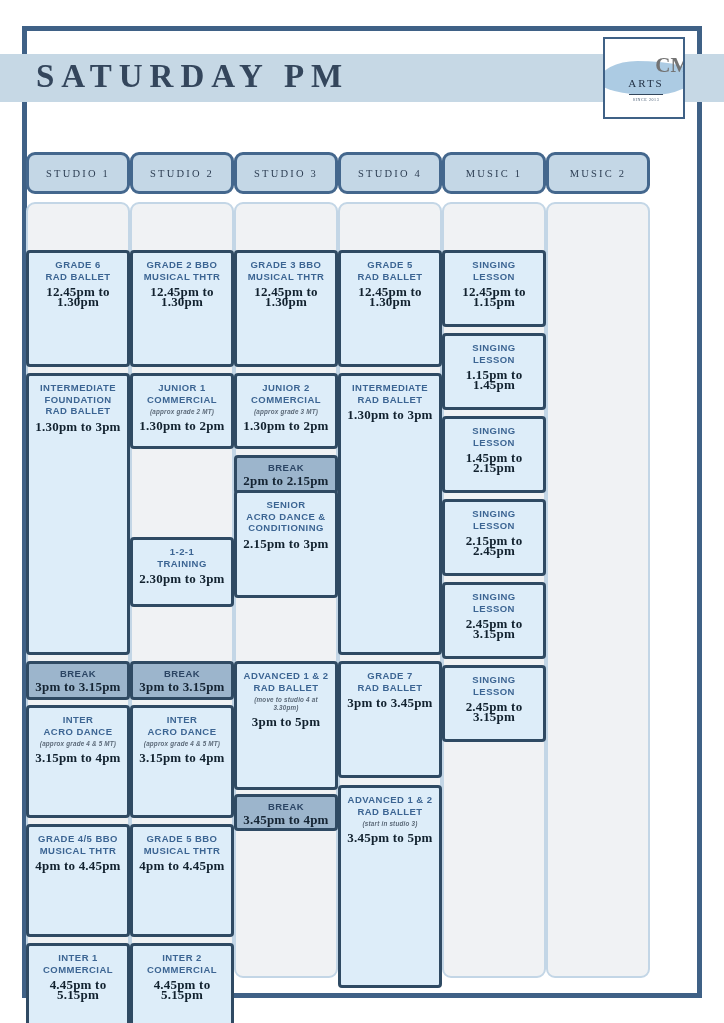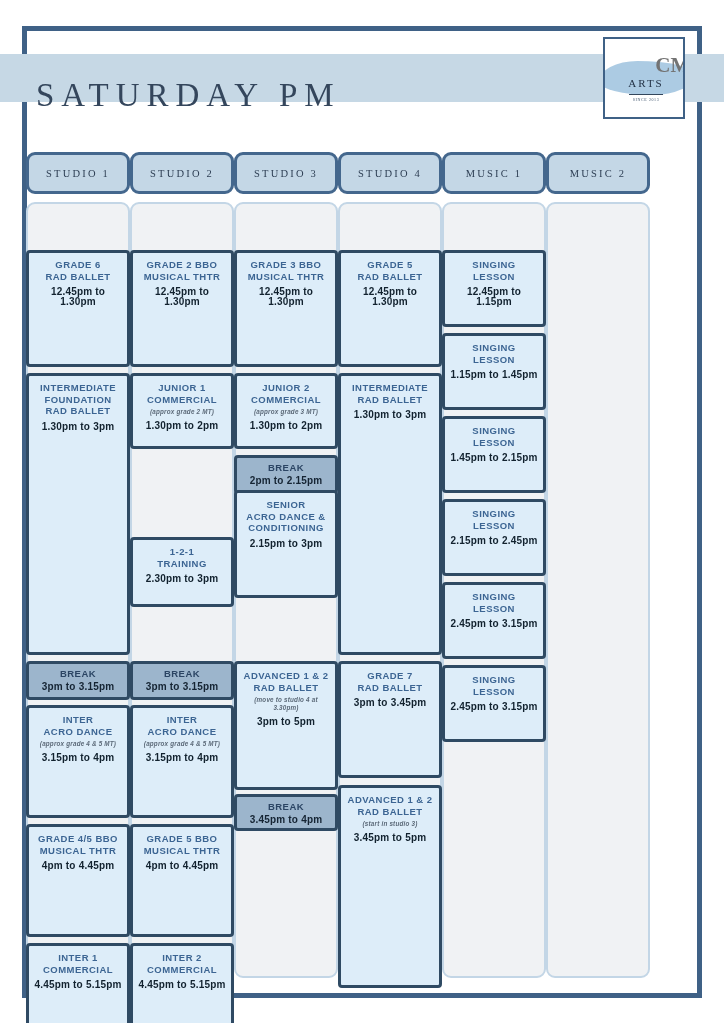--- a/index.html
+++ b/index.html
@@ -21,28 +21,28 @@
   
   #title-band {
     position: absolute;
     left: 0; top: 54px;
     width: 724px; height: 48px;
     background: #c6d8e5;
     z-index: 2;
   }
   #page-title {
     position: absolute;
-    left: 36px; top: 72px;
+    left: 36px; top: 53px;
     width: 520px; height: 36px;
     line-height: 46px;
     font-family: "Liberation Serif", serif;
     font-size: 33px;
     letter-spacing: 7px;
     color: #34465c;
-    font-weight: 400;
+    font-weight: 700;
     z-index: 3;
     white-space: nowrap;
   }
   
   #logo {
     position: absolute;
     left: 603px; top: 37px;
     width: 82px; height: 82px;
     border: 2px solid #3f6186;
     background: #ffffff;
@@ -148,26 +148,27 @@
   .b-note {
     font-size: 6.3px;
     font-style: italic;
     font-weight: bold;
     color: #5c6a79;
     letter-spacing: .2px;
     margin-top: 3px;
     line-height: 8px;
   }
   .b-time {
-    font-size: 10px;
+    font-size: 13px;
     font-weight: bold;
     color: #12222f;
     letter-spacing: .2px;
     margin-top: 5px;
     line-height: 10px;
+    font-family: Liberation Serif, serif;
   }
   .block.break .b-time { color: #152433; margin-top: 2px; }
 </style>
 </head>
 <body>
 
 <div id="title-band"></div>
 
 <div id="page-frame"></div>
 

